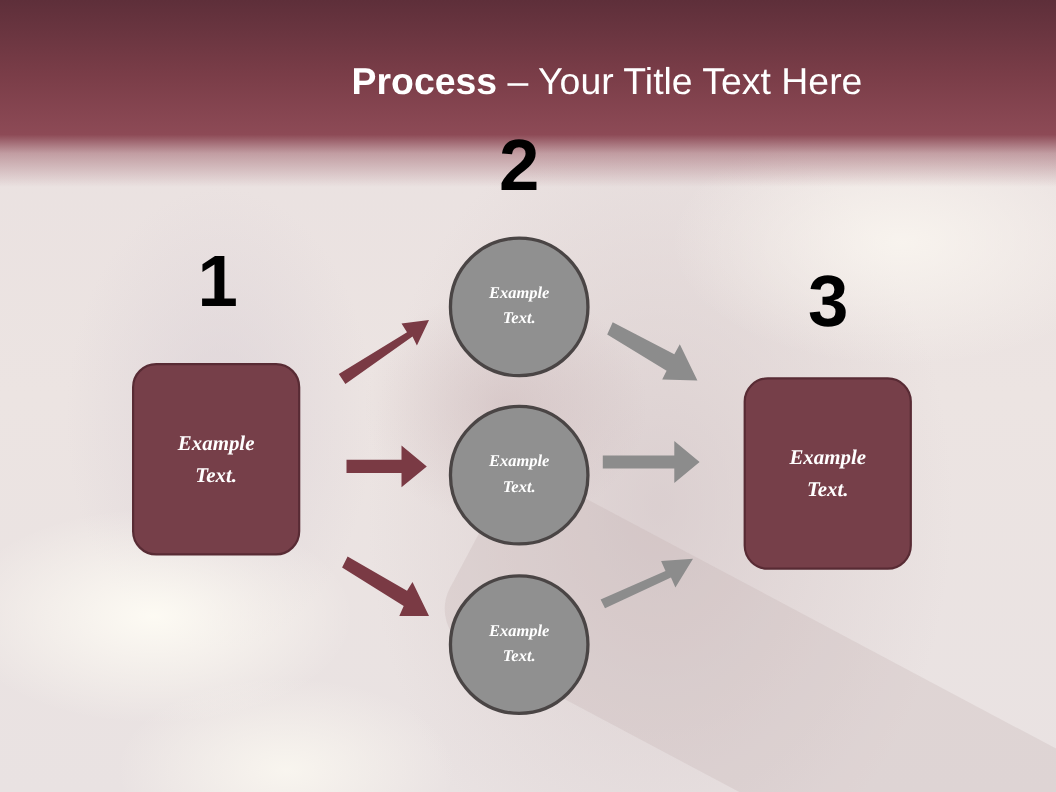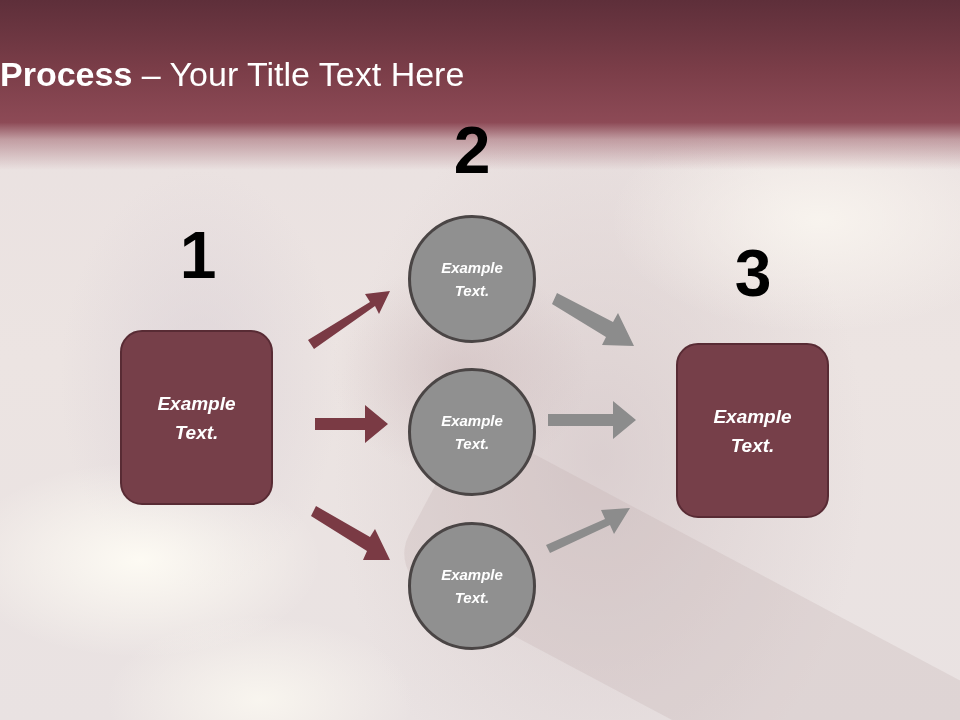--- a/index.html
+++ b/index.html
@@ -16,35 +16,35 @@
     }
     
     .arm { position: absolute; left: 470px; top: 420px; width: 620px; height: 170px;
       background: rgba(190,170,172,0.25); transform: rotate(28deg); transform-origin: left top;
       border-radius: 40px; }
     .fist { position: absolute; left: 330px; top: 260px; width: 260px; height: 220px;
       background: radial-gradient(ellipse at 50% 50%, rgba(190,165,168,0.35), rgba(190,165,168,0) 70%);
       border-radius: 50%; }
     .header { position: absolute; left: 0; top: 0; width: 960px; height: 170px;
       background: linear-gradient(180deg, #5e2f3a 0%, #7a3d48 40%, #8d4a56 72%, rgba(160,100,110,0.55) 82%, rgba(200,170,175,0) 100%); }
-    .title { position: absolute; left: 0; top: 52px; width: 784px; text-align: left;
+    .title { position: absolute; left: 0; top: 52px; width: 784px; text-align: right;
       color: #ffffff; font-size: 34px; line-height: 44px; }
     .title .bold { font-weight: bold; }
     .num { position: absolute; font-size: 66px; font-weight: bold; color: #000;
       width: 80px; text-align: center; line-height: 70px; }
     .box { position: absolute; width: 153px; height: 175px; background: #763f49;
       border: 2.5px solid #582b34; border-radius: 22px; display: flex; align-items: center;
       justify-content: center; text-align: center; color: #fff; font-style: italic;
       font-weight: bold; font-size: 19px; line-height: 29px; box-sizing: border-box; }
     .circle { position: absolute; width: 128px; height: 128px; border-radius: 50%;
       background: #909090; border: 3px solid #4a4545; box-sizing: border-box;
       display: flex; align-items: center; justify-content: center; text-align: center;
       color: #fff; font-style: italic; font-weight: bold; font-size: 15px; line-height: 23px; }
     svg.arrows { position: absolute; left: 0; top: 0; }
-    .txt { white-space: pre-line; }
+    .txt { white-space: pre-line; font-family: Liberation Serif, serif; }
   </style>
 </head>
 <body>
 
 <div class="bg"></div>
 <div class="fist"></div>
 <div class="arm"></div>
 
 <div class="header"></div>
 <div class="title">

